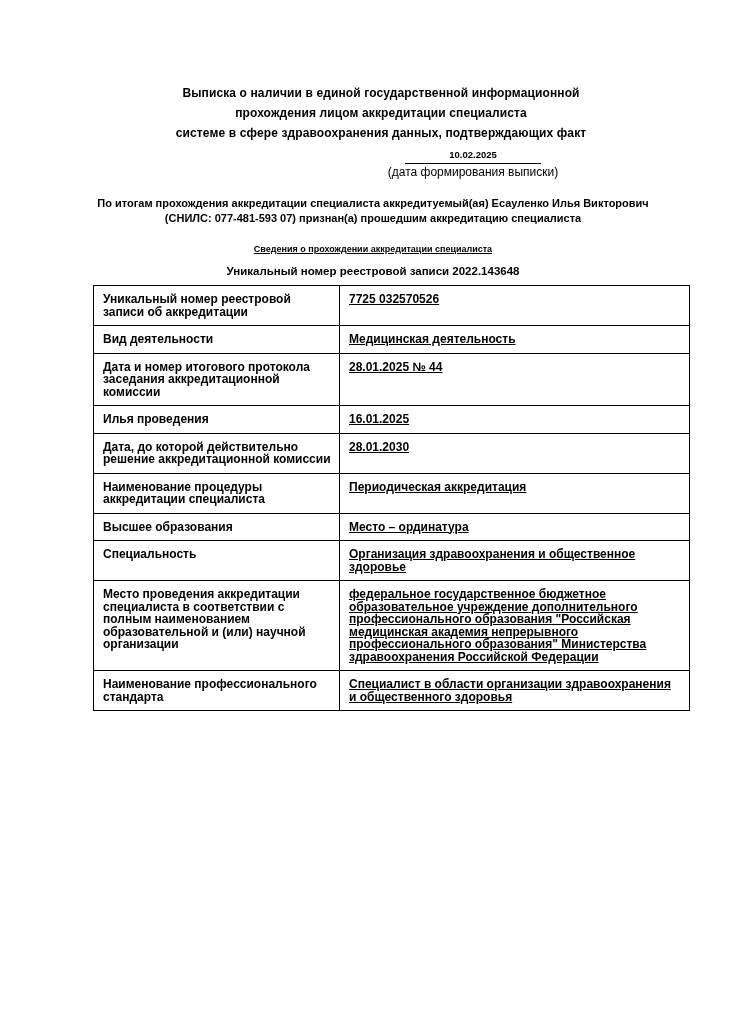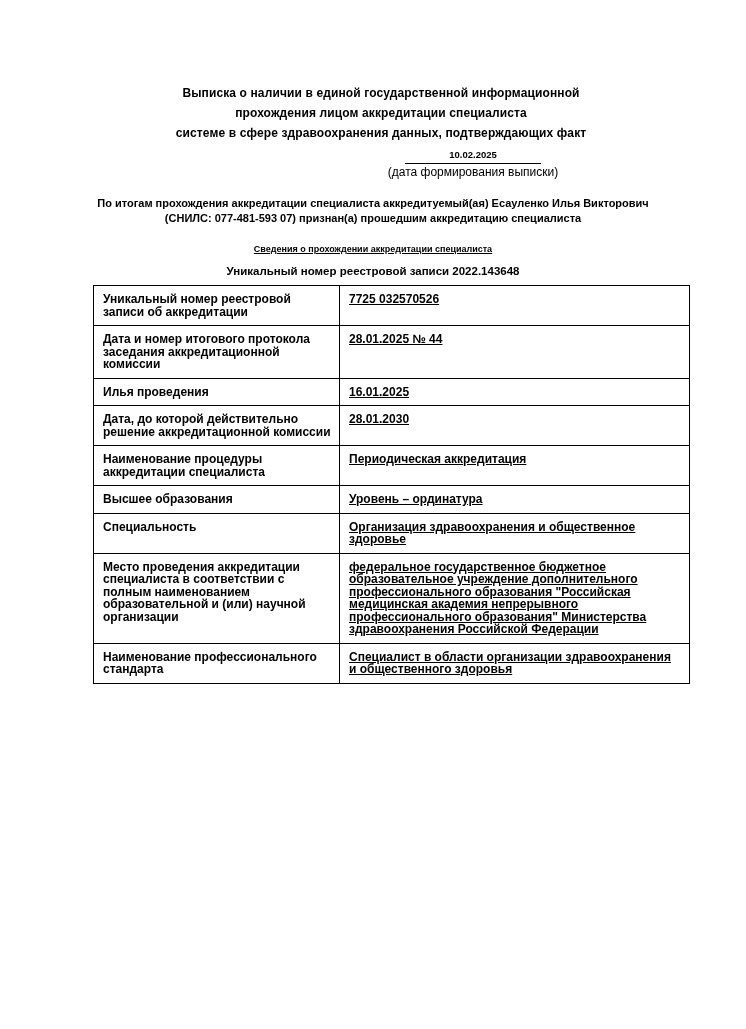--- a/index.html
+++ b/index.html
@@ -140,38 +140,42 @@
 
   <div class="record-number">Уникальный номер реестровой записи 2022.143648</div>
 
   <table class="info">
     <tbody>
       <tr>
         <td class="col-label">Уникальный номер реестровой записи об аккредитации</td>
         <td class="col-value">7725 032570526</td>
       </tr>
       <tr>
+        <td class="col-label">Вид деятельности</td>
+        <td class="col-value">Медицинская деятельность</td>
+      </tr>
+      <tr>
         <td class="col-label">Дата и номер итогового протокола заседания аккредитационной комиссии</td>
         <td class="col-value">28.01.2025 № 44</td>
       </tr>
       <tr>
         <td class="col-label">Илья проведения</td>
         <td class="col-value">16.01.2025</td>
       </tr>
       <tr>
         <td class="col-label">Дата, до которой действительно решение аккредитационной комиссии</td>
         <td class="col-value">28.01.2030</td>
       </tr>
       <tr>
         <td class="col-label">Наименование процедуры аккредитации специалиста</td>
         <td class="col-value">Периодическая аккредитация</td>
       </tr>
       <tr>
         <td class="col-label">Высшее образования</td>
-        <td class="col-value">Уровень – ординатура</td>
+        <td class="col-value">Место – ординатура</td>
       </tr>
       <tr>
         <td class="col-label">Специальность</td>
         <td class="col-value">Организация здравоохранения и общественное здоровье</td>
       </tr>
       <tr>
         <td class="col-label">Место проведения аккредитации специалиста в соответствии с полным наименованием образовательной и (или) научной организации</td>
         <td class="col-value">федеральное государственное бюджетное образовательное учреждение дополнительного профессионального образования "Российская медицинская академия непрерывного профессионального образования" Министерства здравоохранения Российской Федерации</td>
       </tr>
       <tr>

